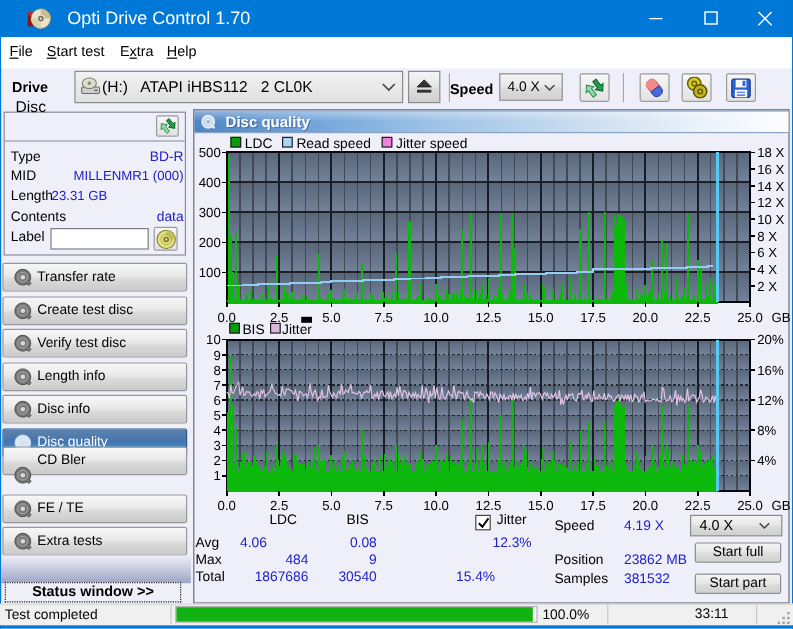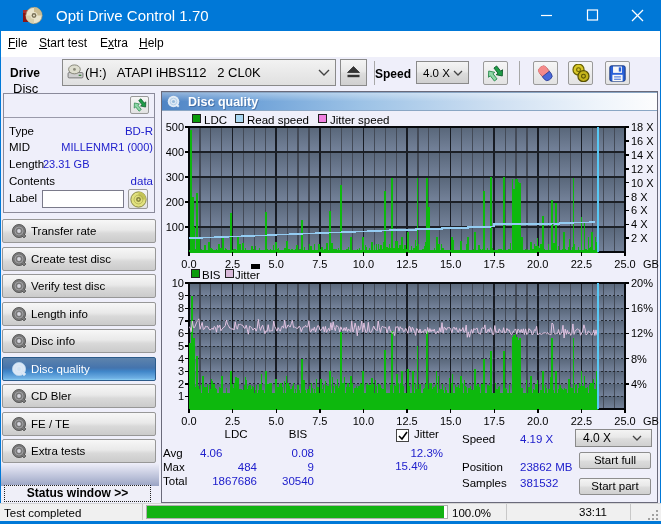--- a/index.html
+++ b/index.html
@@ -172,21 +172,21 @@
   </svg>
 <div class="sbtn" style="top:356.5px;background:linear-gradient(180deg,#5e83ac,#4574ad 45%,#3f85c8 60%,#6fb0e4 92%,#8ed2f4);border-color:#2a5a8a;color:#fff">
     <span>Disc quality</span>
   </div>
 <svg width="16" height="16" style="position:absolute;left:11px;top:360.5px" viewBox="0 0 16 16">
     <circle cx="8" cy="8" r="6.6" fill="#dce8f6" stroke="#b8d4ec" stroke-width="0.8"></circle>
     <circle cx="8" cy="8" r="4" fill="none" stroke="#cfe2f4" stroke-width="0.7" opacity="0.6"></circle>
     <circle cx="8" cy="8" r="1.9" fill="#cfe2f4"></circle>
     <path d="M12.5 10.5 L15 13 L13 15 L10.5 12.5" fill="#dce8f6" stroke="#b8d4ec" stroke-width="0.7"></path>
   </svg>
-<div class="sbtn" style="top:384.0px">
+<div class="sbtn" style="top:372px">
     <span>CD Bler</span>
   </div>
 <svg width="16" height="16" style="position:absolute;left:11px;top:388.0px" viewBox="0 0 16 16">
     <circle cx="8" cy="8" r="6.6" fill="#787878" stroke="#4a4a4a" stroke-width="0.8"></circle>
     <circle cx="8" cy="8" r="4" fill="none" stroke="#d8d8e0" stroke-width="0.7" opacity="0.6"></circle>
     <circle cx="8" cy="8" r="1.9" fill="#d8d8e0"></circle>
     <path d="M12.5 10.5 L15 13 L13 15 L10.5 12.5" fill="#787878" stroke="#4a4a4a" stroke-width="0.7"></path>
   </svg>
 <div class="sbtn" style="top:411.5px">
     <span>FE / TE</span>
@@ -1049,21 +1049,21 @@
 <div class="abs" style="left:414px;top:428px;font-size:11.5px">Jitter</div>
 
 <div class="abs" style="left:163px;top:447px;font-size:11.5px">Avg</div>
 <div class="abs blue" style="left:200px;top:447px;width:57px;font-size:11.5px">4.06</div>
 <div class="abs blue" style="left:260px;top:447px;width:54px;text-align:right;font-size:11.5px">0.08</div>
 <div class="abs blue" style="left:380px;top:447px;width:63px;text-align:right;font-size:11.5px">12.3%</div>
 
 <div class="abs" style="left:163px;top:461px;font-size:11.5px">Max</div>
 <div class="abs blue" style="left:200px;top:461px;width:57px;text-align:right;font-size:11.5px">484</div>
 <div class="abs blue" style="left:260px;top:461px;width:54px;text-align:right;font-size:11.5px">9</div>
-<div class="abs blue" style="left:380px;top:460px;width:63px;text-align:center;font-size:11.5px">15.4%</div>
+<div class="abs blue" style="left:380px;top:475px;width:63px;text-align:left;font-size:11.5px">15.4%</div>
 
 <div class="abs" style="left:163px;top:475px;font-size:11.5px">Total</div>
 <div class="abs blue" style="left:200px;top:475px;width:57px;text-align:right;font-size:11.5px">1867686</div>
 <div class="abs blue" style="left:260px;top:475px;width:54px;text-align:right;font-size:11.5px">30540</div>
 
 <div class="abs" style="left:462px;top:433px;font-size:11.5px">Speed</div>
 <div class="abs blue" style="left:520px;top:433px;font-size:11.5px">4.19 X</div>
 <div class="abs" style="left:462px;top:461px;font-size:11.5px">Position</div>
 <div class="abs blue" style="left:520px;top:461px;font-size:11.5px">23862 MB</div>
 <div class="abs" style="left:462px;top:477px;font-size:11.5px">Samples</div>

